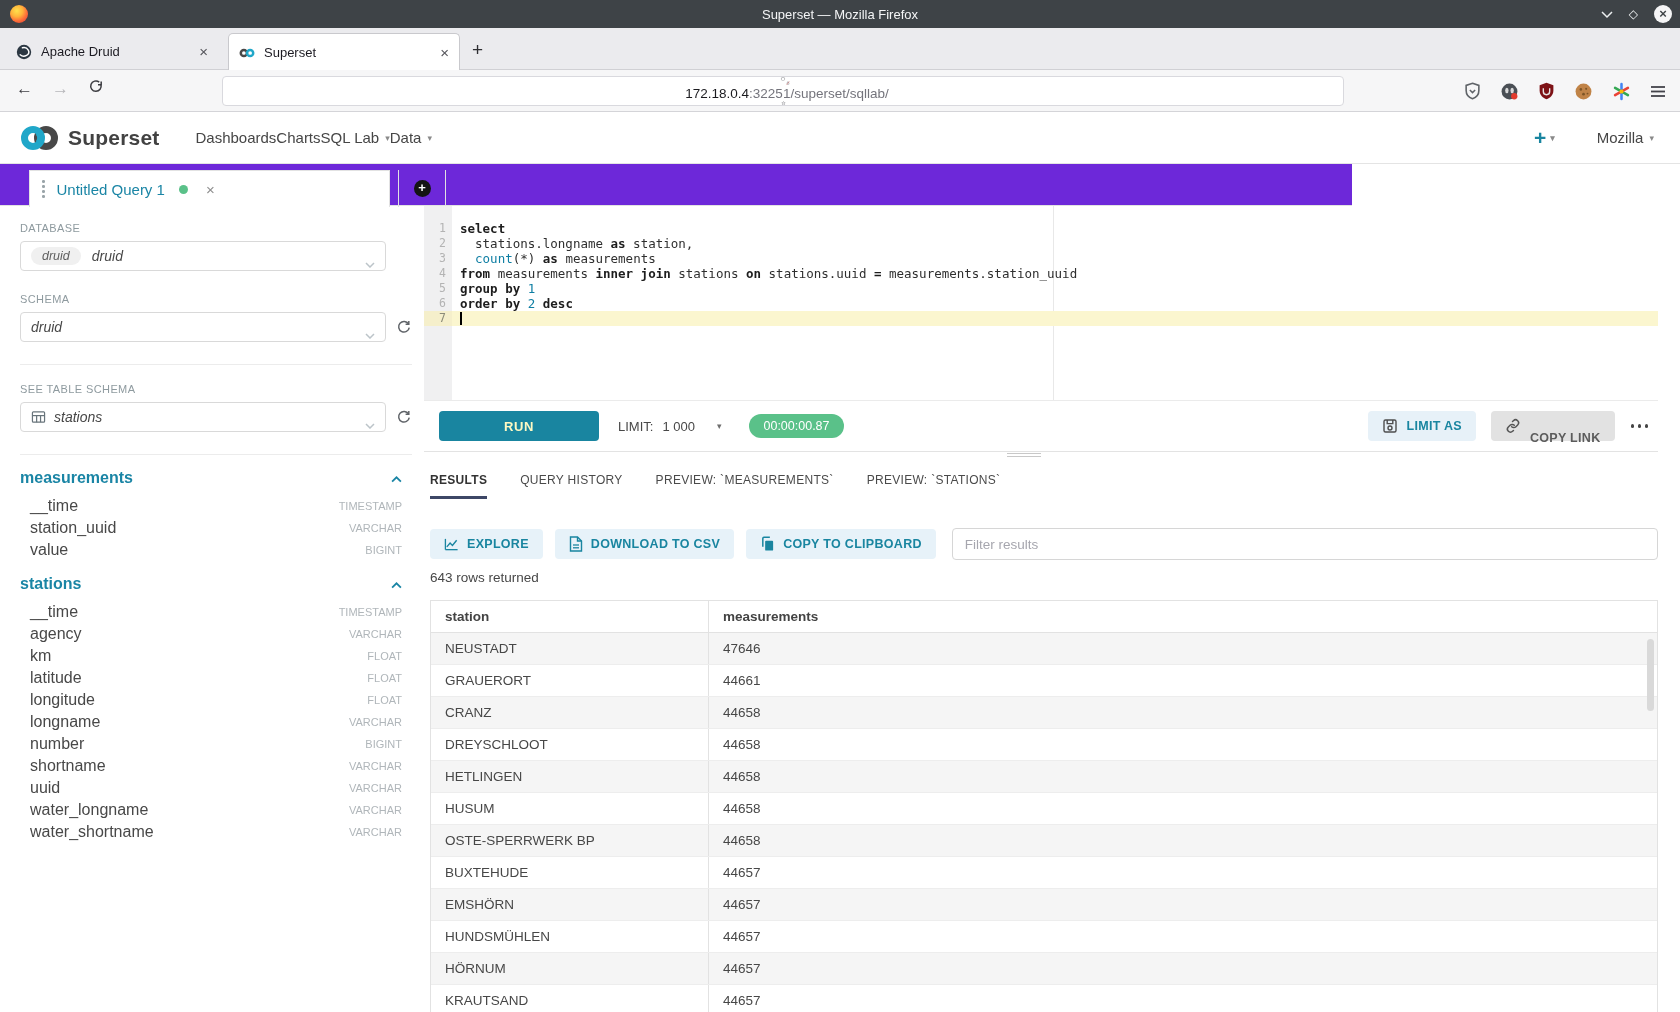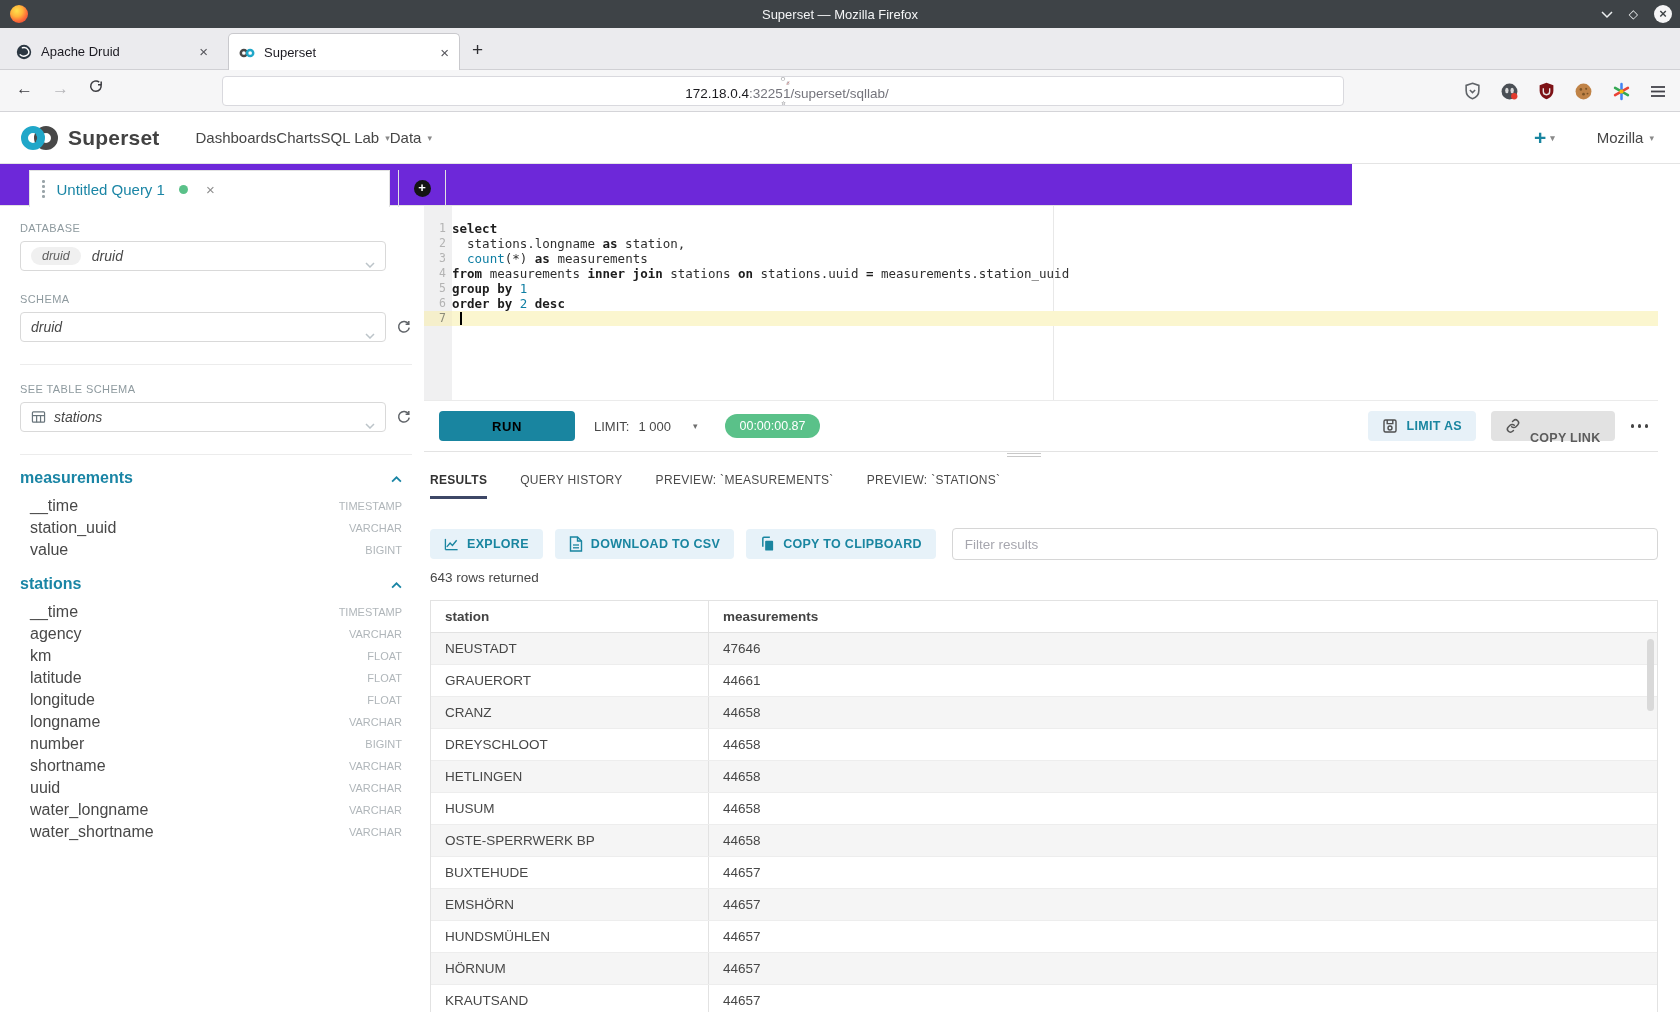--- a/index.html
+++ b/index.html
@@ -75,30 +75,30 @@
   .schema-col-type { font-size:11px; color:#b0b6ba; }
   .schema-section { margin-bottom:14px; }
 
   
   .editor { position:absolute; left:424px; top:206px; width:1234px; height:194px; background:#fff; overflow:hidden; }
   .printmargin { position:absolute; left:629px; top:0; bottom:0; width:0; border-left:1px solid #e8e8e8; }
   .gutter { position:absolute; left:0; top:0; bottom:0; width:28px; background:#f0f0f1; padding-top:15px; }
   .gutter div { height:15px; line-height:15px; font-family:"DejaVu Sans Mono", monospace; font-size:11.5px; color:#b3b3b3; text-align:right; padding-right:6px; }
   .gutter div.gutter-active { background:#f5efcb; color:#8c8c7a; }
   .code { position:absolute; left:28px; top:0; right:0; bottom:0; padding-top:15px; }
-  .code-line { height:15px; line-height:15px; font-family:"DejaVu Sans Mono", monospace; font-size:12.5px; color:#2f2f2f; white-space:pre; padding-left:0; position:relative; }
+  .code-line { height:15px; line-height:15px; font-family:"DejaVu Sans Mono", monospace; font-size:12.5px; color:#2f2f2f; white-space:pre; padding-left:8px; position:relative; }
   .code-line.active { background:#fbf6cf; }
   .tok-k { font-weight:bold; color:#1d1d1d; }
   .tok-f { color:#0e7ea3; }
   .tok-n { color:#0e7ea3; }
   .cursor-bar { position:absolute; left:8px; top:1px; width:2px; height:13px; background:#000; }
 
   
   .ed-toolbar { position:absolute; left:424px; top:400px; width:1234px; height:52px; border-top:1px solid #ebebeb; border-bottom:1px solid #e3e3e3; display:flex; align-items:center; padding:0 0 0 15px; background:#fff; }
-  .run-btn { width:136px; height:30px; background:#1985a0; border-radius:4px; color:#000000; font-size:13px; font-weight:bold; letter-spacing:.6px; display:flex; align-items:center; justify-content:center; }
+  .run-btn { width:160px; height:30px; background:#1985a0; border-radius:4px; color:#fef9c3; font-size:13px; font-weight:bold; letter-spacing:.6px; display:flex; align-items:center; justify-content:center; }
   .limit-group { display:flex; align-items:center; margin-left:19px; }
   .limit-label { font-size:13px; color:#484848; }
   .limit-value { font-size:13px; color:#484848; margin-left:9px; }
   .limit-caret { font-size:9px; color:#6e6e6e; margin-left:22px; }
   .timer-pill { margin-left:28px; height:24px; border-radius:12px; background:#5ac189; color:#fff; font-size:12.5px; display:flex; align-items:center; padding:0 14px; }
   .ed-toolbar-right { margin-left:auto; display:flex; align-items:center; margin-right:8px; }
   .saveas-btn { height:30px; background:#e7f1f8; border-radius:4px; display:flex; align-items:center; gap:9px; padding:0 14px; }
   .saveas-btn span { color:#1985a0; font-size:12.5px; font-weight:bold; letter-spacing:.3px; }
   .copylink-btn { height:30px; background:#e2e2e2; border-radius:4px; display:flex; align-items:center; gap:9px; padding:0 14px; margin-left:15px; }
   .copylink-btn span { color:#5c5c5c; font-size:12.5px; font-weight:bold; letter-spacing:.3px;margin-top:24px; }

